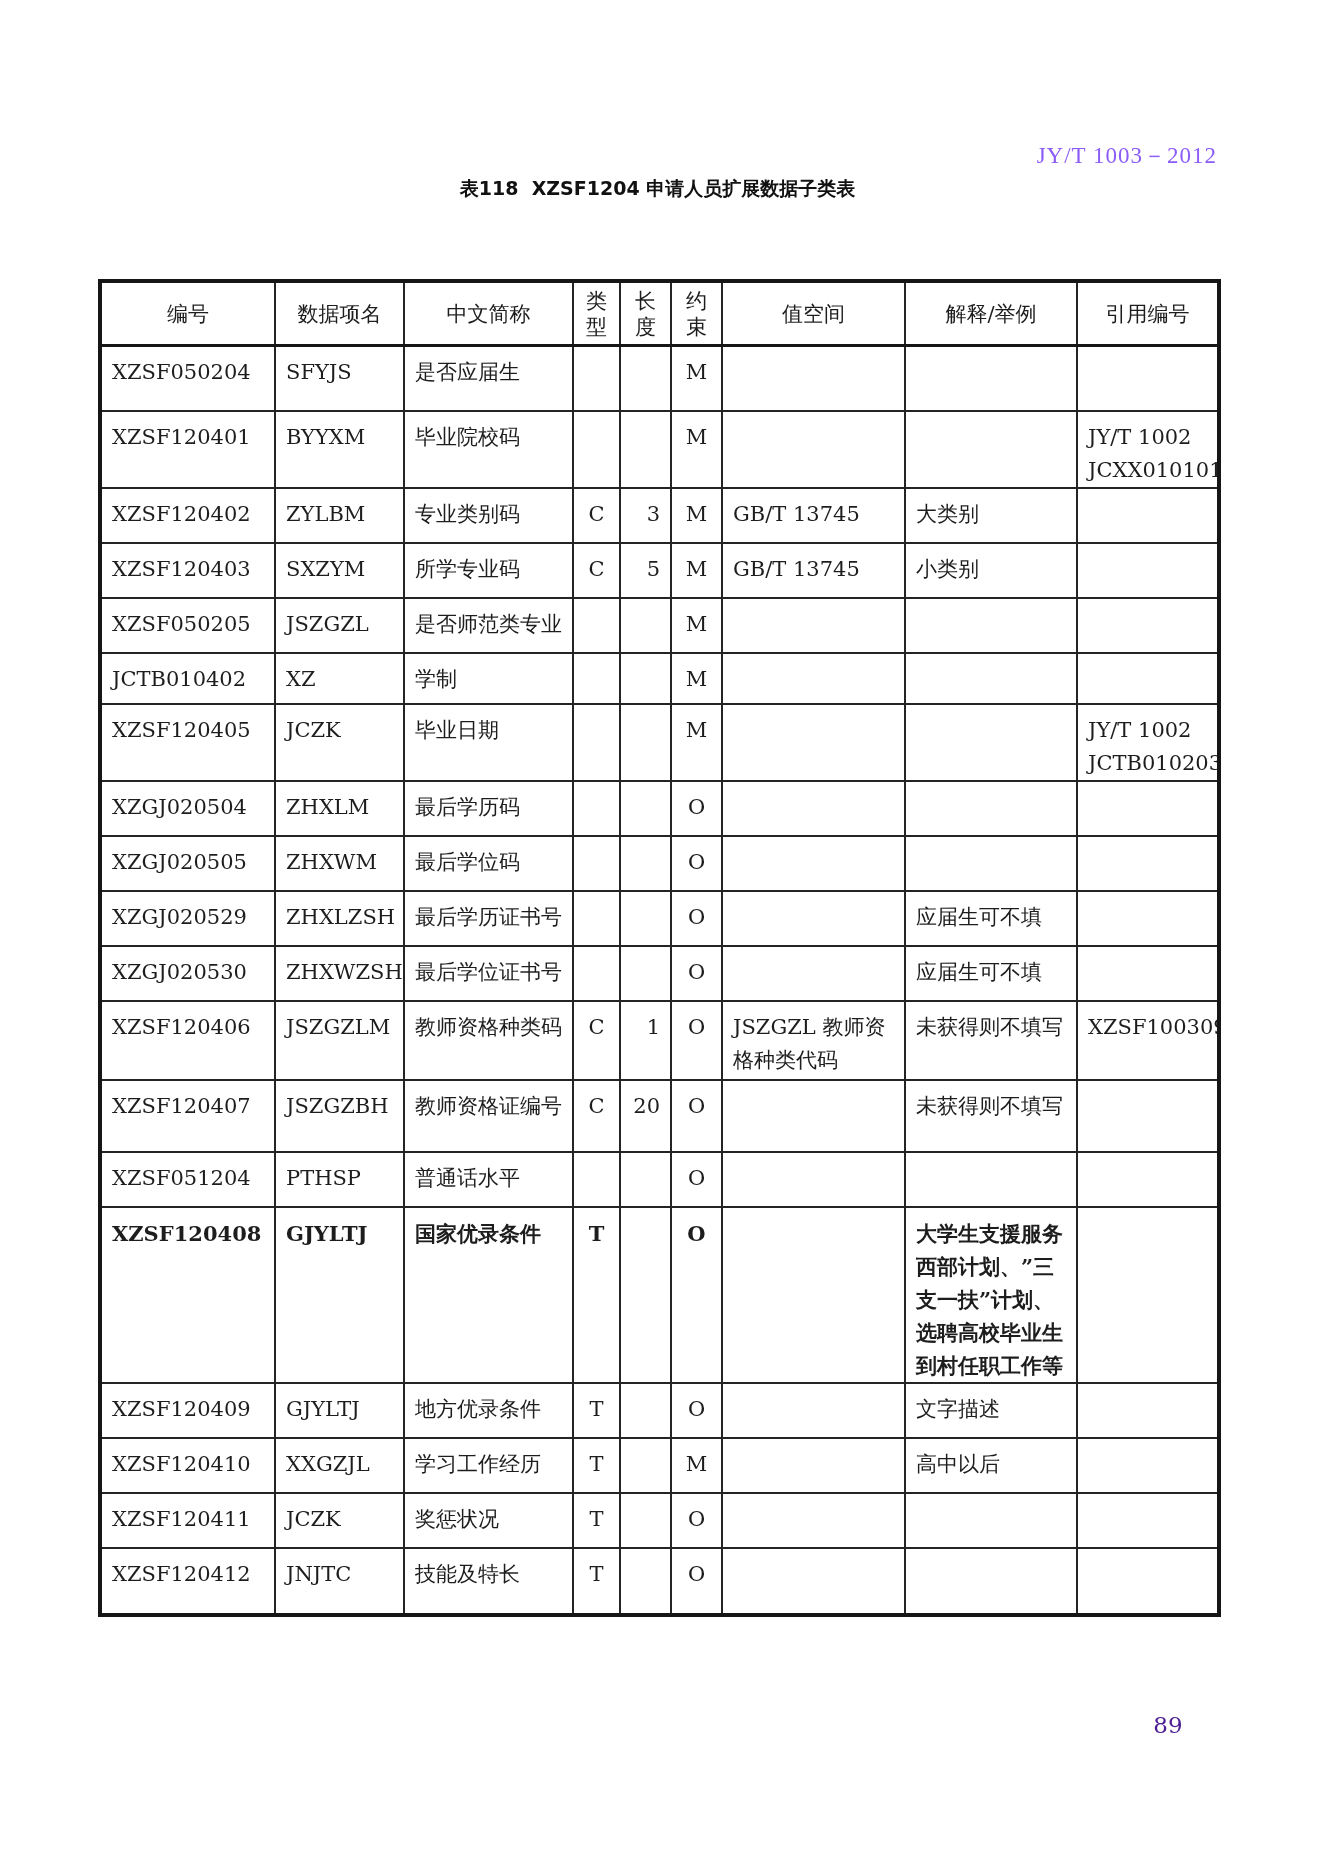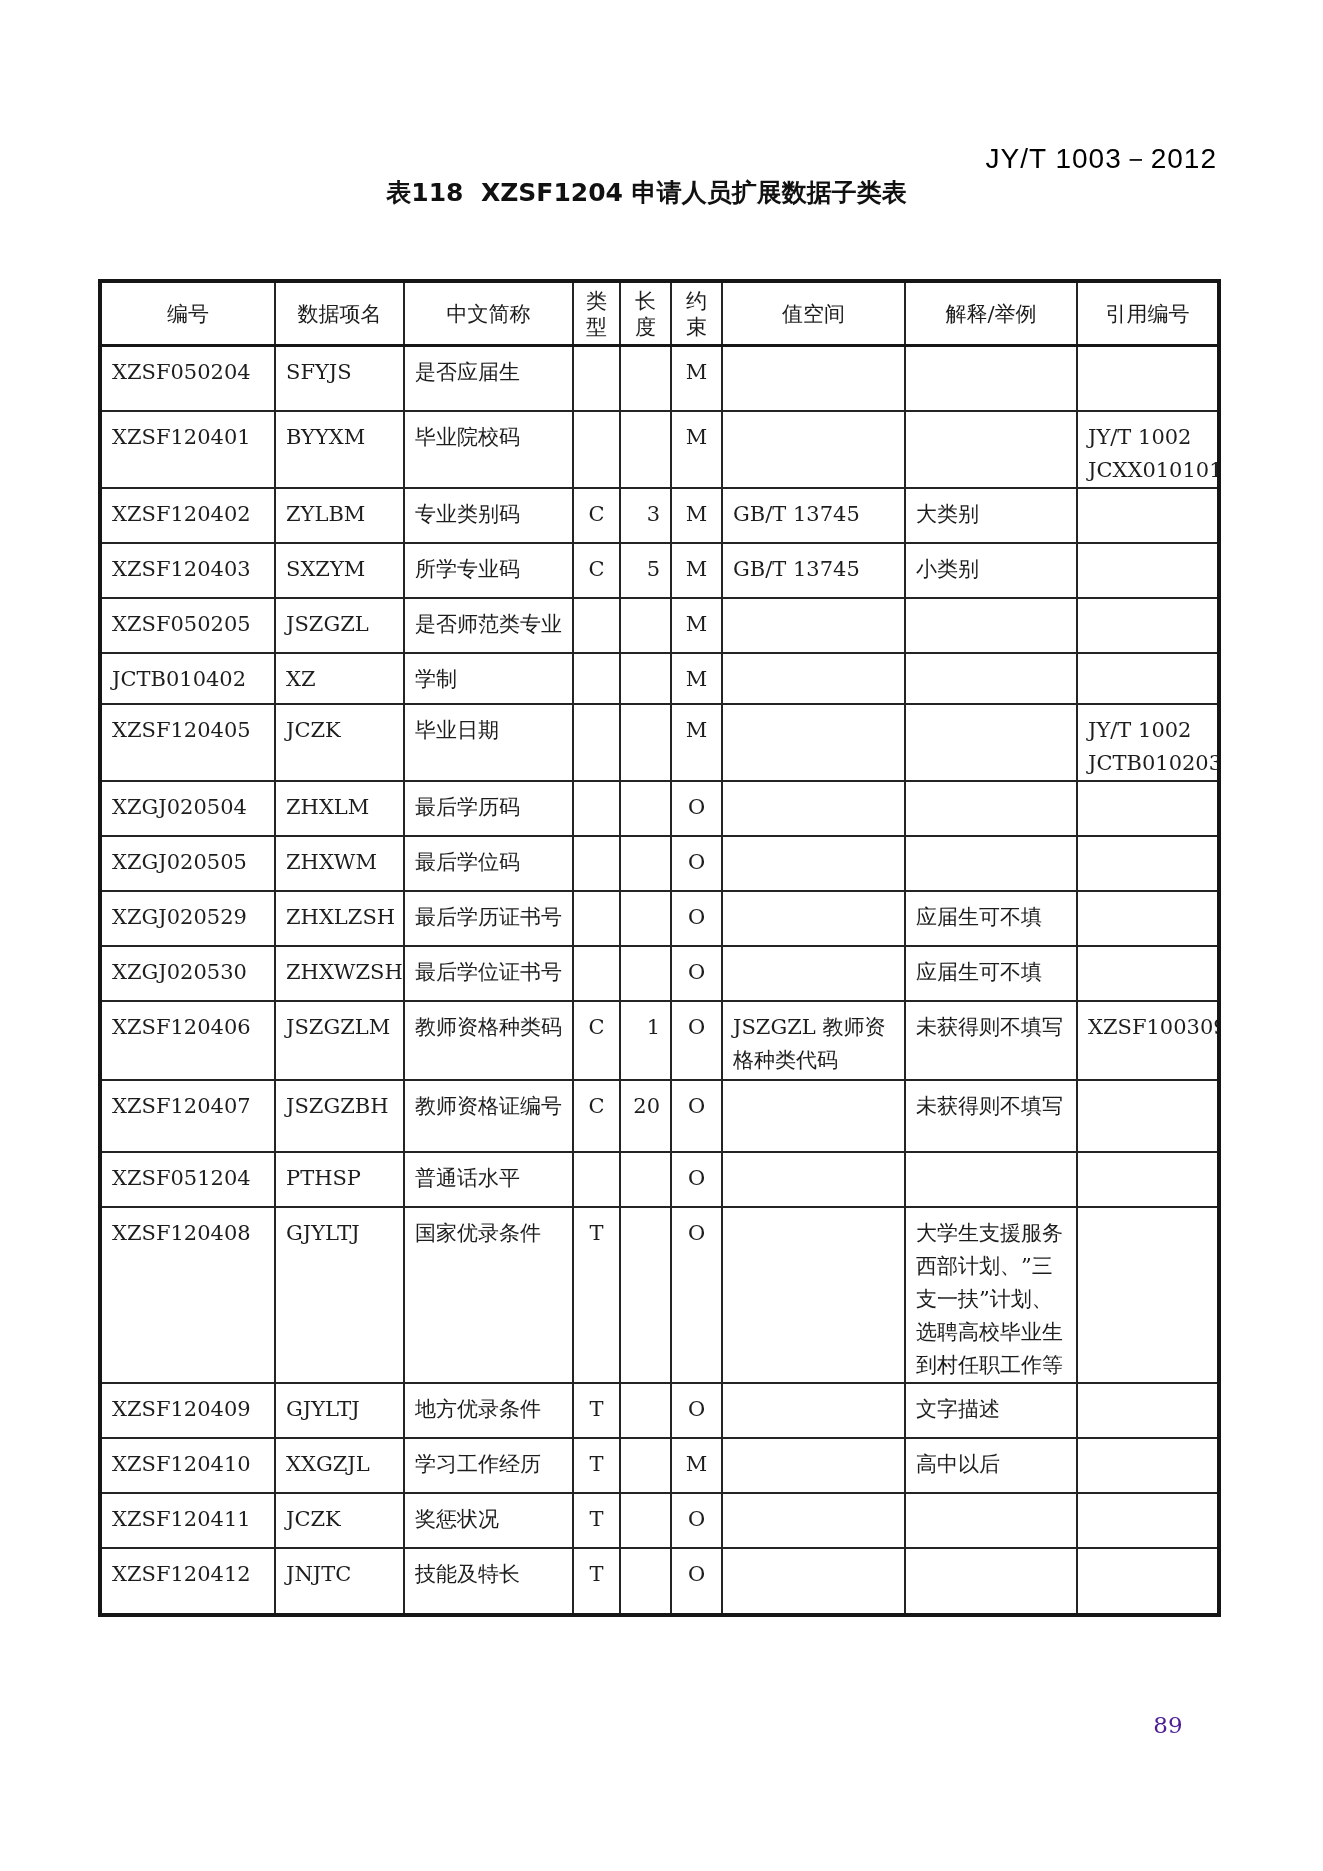--- a/index.html
+++ b/index.html
@@ -3,28 +3,28 @@
 <meta charset="utf-8">
 <style>
   html,body { margin:0; padding:0; }
   body {
     width:1323px; height:1871px; background:#ffffff; position:relative;
     font-family:"DejaVu Serif","Liberation Serif",serif;
     color:#1d1d1d; overflow:hidden;
   }
   .doc-number {
     position:absolute; top:140px; left:98px; width:1119px;
-    text-align:right; font-family:Liberation Sans, sans-serif;
-    font-size:28px; letter-spacing:1px; color:#000000;
+    text-align:right; font-family:Liberation Serif, serif;
+    font-size:23px; letter-spacing:1px; color:#8b5cf6;
   }
   .table-title {
-    position:absolute; top:176px; left:87px; width:1119px;
+    position:absolute; top:176px; left:98px; width:1119px;
     text-align:center; font-weight:bold;
     font-family:"DejaVu Sans","Liberation Sans",sans-serif;
-    font-size:25px; white-space:pre; color:#111;
+    font-size:19px; white-space:pre; color:#111;
   }
   table.dtable {
     position:absolute; top:279px; left:98px; width:1119px;
     border-collapse:collapse; table-layout:fixed;
     border:4px solid #161616;
   }
   .dtable th, .dtable td { border:2px solid #242424; }
   .dtable thead th { border-bottom:3px solid #161616; }
   .dtable th {
     font-size:21px; font-weight:normal; text-align:center; vertical-align:middle;
@@ -34,21 +34,21 @@
     vertical-align:top; padding:9px 4px 0 10px;
     font-size:21px; line-height:33px; white-space:pre-line; overflow:hidden;
   }
   .dtable tbody tr { height:55px; }
   .dtable tbody tr:nth-child(1)  { height:65px; }
   .dtable tbody tr:nth-child(2)  { height:74px; }
   .dtable tbody tr:nth-child(6)  { height:51px; }
   .dtable tbody tr:nth-child(7)  { height:71px; }
   .dtable tbody tr:nth-child(12) { height:79px; }
   .dtable tbody tr:nth-child(13) { height:72px; }
-  .dtable tbody tr:nth-child(15) { height:175px; }
+  .dtable tbody tr:nth-child(15) { height:175px;font-weight:bold; }
   .dtable tbody tr:nth-child(19) { height:67px; }
   .dtable td.c3, .dtable td.c5 { text-align:center; padding-left:2px; padding-right:2px; }
   .dtable td.c4 { text-align:right; padding-left:2px; padding-right:10px; }
   .page-number {
     position:absolute; top:1712px; left:1148px; width:40px;
     text-align:center; font-size:23px; color:#4c1d95;
   }
 </style>
 </head>
 <body>

